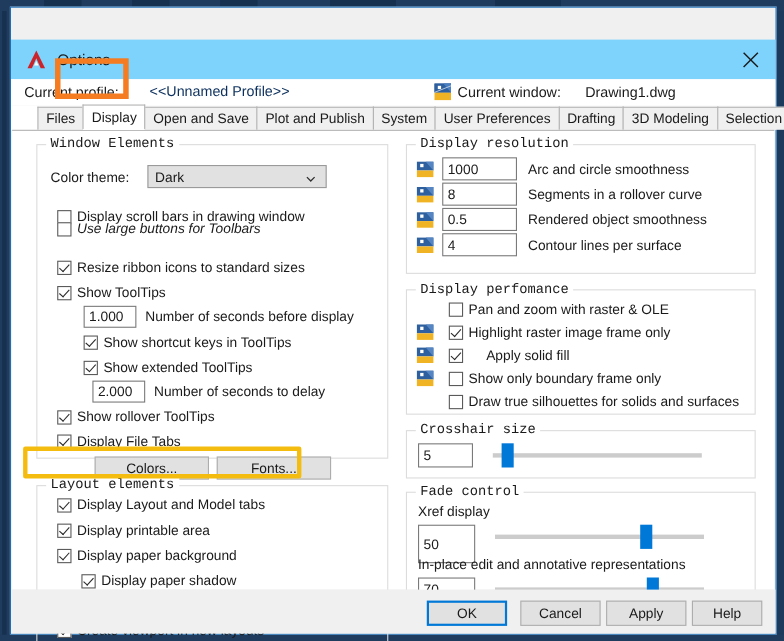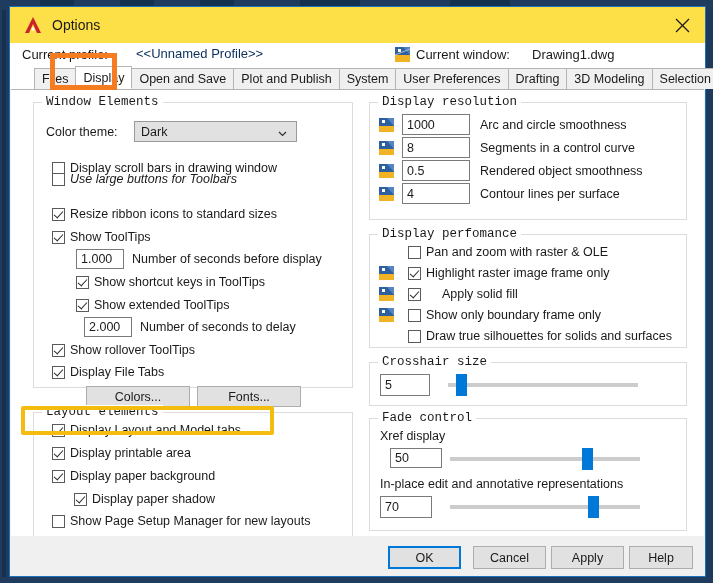--- a/index.html
+++ b/index.html
@@ -43,24 +43,25 @@
     width: 697px; height: 571px;
     background: #f0f0f0;
     border: 1px solid #1d70b8;
     box-sizing: border-box;
     display: flex; flex-direction: column;
   }
 
   
   .titlebar {
     height: 36px;
-    background: #fde047;
+    background: #7dd3fc;
     display: flex; align-items: center;
     position: relative;
     flex: none;
+    margin-top: 29px;
   }
   .app-icon {
     width: 22px; height: 22px;
     margin-left: 12px; margin-right: 8px;
     position: relative;
     flex: none;
   }
   .app-icon svg { display: block; }
   .title-text {
     font-size: 14px;
@@ -458,21 +459,21 @@
           <svg width="17" height="16" viewBox="0 0 17 16">
               <rect x="1" y="1" width="15" height="8" fill="#2e5f9e"></rect>
               <rect x="1" y="9" width="15" height="6" fill="#f0b323"></rect>
               <polygon points="9,1 16,1 16,9" fill="#5585c2"></polygon>
               <rect x="4" y="3" width="3" height="3" fill="#ffffff"></rect>
             </svg>
         </span>
         <div class="tf" style="left:32px; top:34px; width:68px; height:21px;">
           <span>8</span>
         </div>
-        <span class="lbl" style="position:absolute; left:110px; top:38px;">Segments in a control curve</span>
+        <span class="lbl" style="position:absolute; left:110px; top:38px;">Segments in a rollover curve</span>
 
         <span class="dwg-glyph" style="left:8px; top:60px;">
           <svg width="17" height="16" viewBox="0 0 17 16">
               <rect x="1" y="1" width="15" height="8" fill="#2e5f9e"></rect>
               <rect x="1" y="9" width="15" height="6" fill="#f0b323"></rect>
               <polygon points="9,1 16,1 16,9" fill="#5585c2"></polygon>
               <rect x="4" y="3" width="3" height="3" fill="#ffffff"></rect>
             </svg>
         </span>
         <div class="tf" style="left:32px; top:57px; width:68px; height:21px;">
@@ -555,21 +556,21 @@
         <div class="slider" style="left:78px; top:11px; width:190px;">
           <span class="track"></span>
           <span class="thumb" style="left:8px;"></span>
         </div>
       </div>
 
       <div class="group" style="left:358px; top:328px; width:318px; height:113px;">
         <span class="legend">Fade control</span>
 
         <span class="lbl" style="position:absolute; left:10px; top:10px;">Xref display</span>
-        <div class="tf" style="left:20px; top:29px; width:52px; height:20px;">
+        <div class="tf" style="left:10px; top:29px; width:52px; height:35px;">
           <span>50</span>
         </div>
         <div class="slider" style="left:80px; top:29px; width:190px;">
           <span class="track"></span>
           <span class="thumb" style="left:132px;"></span>
         </div>
 
         <span class="lbl" style="position:absolute; left:10px; top:58px;">In-place edit and annotative representations</span>
         <div class="tf" style="left:10px; top:77px; width:52px; height:22px;">
           <span>70</span>

